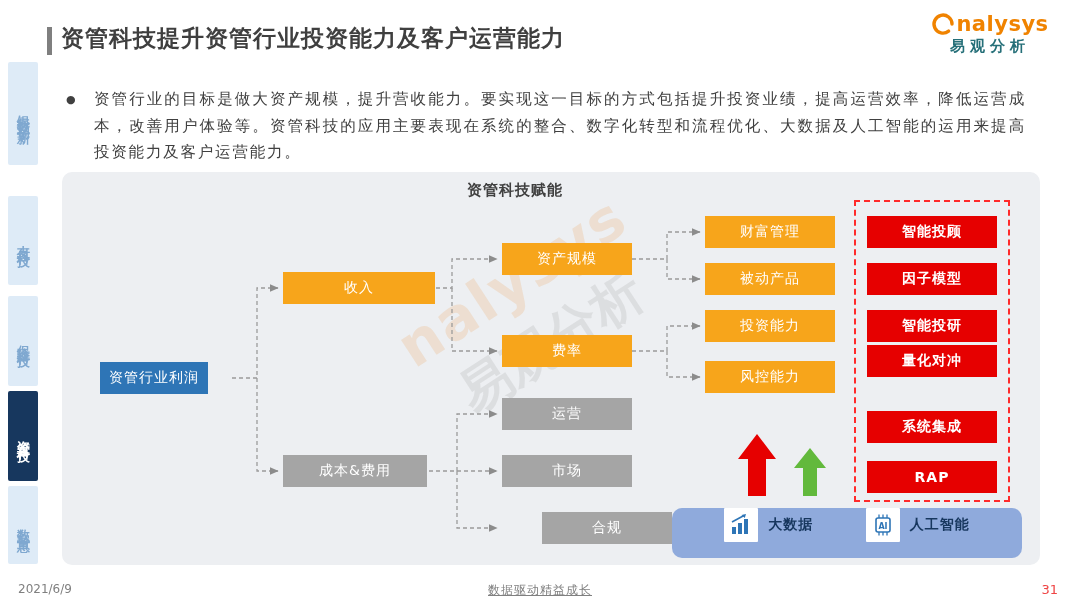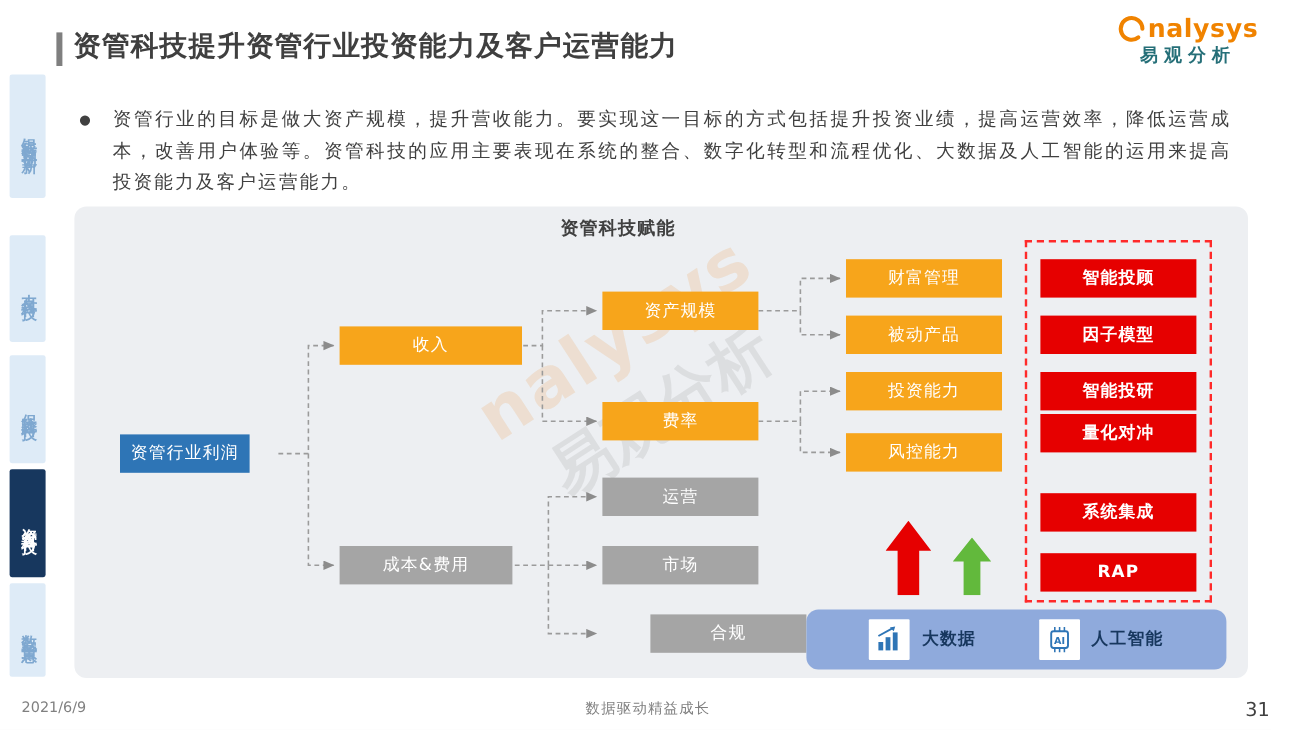--- a/index.html
+++ b/index.html
@@ -36,34 +36,34 @@
   .box.blue   { background:#2E75B6; }
   .box.orange { background:#F7A51B; }
   .box.gray   { background:#A5A5A5; }
   .box.red    { background:#E60000; font-weight:600; }
 
   .tech-frame { position:absolute; left:792px; top:28px; width:156px; height:302px; border:2px dashed #FF2A2A; }
 
   .up-arrow { position:absolute; }
 
   .legend-bar { position:absolute; left:610px; top:336px; width:350px; height:50px; background:#8FAADC;
-                border-radius:10px; display:flex; align-items:center; justify-content:space-evenly; }
+                border-radius:10px; display:flex; align-items:flex-start; justify-content:space-evenly; }
   .legend-item { display:flex; align-items:center; gap:10px; }
   .legend-tile { width:34px; height:34px; background:#ffffff; border-radius:1px; display:flex; align-items:center; justify-content:center; }
   .legend-label { color:#17375E; font-weight:700; font-size:14px; letter-spacing:1px; }
 
   .watermark { position:absolute; left:240px; top:70px; width:460px; transform:rotate(-33deg); transform-origin:center;
                pointer-events:none; text-align:center; }
   .wm-brand { display:block; font-size:58px; font-weight:700; color:rgba(237,139,35,0.16); letter-spacing:2px; }
   .wm-cn { display:block; font-size:52px; font-weight:700; color:rgba(120,120,120,0.14); margin-top:4px; }
 
   
   .footer-date { position:absolute; left:18px; top:582px; font-size:12px; color:#808080; }
-  .footer-slogan { position:absolute; left:0; top:582px; width:100%; text-align:center; font-size:12px; color:#808080; letter-spacing:1px; }
-  .footer-page { position:absolute; right:22px; top:582px; font-size:16px; color:#404040; }
+  .footer-slogan { position:absolute; left:0; top:582px; width:100%; text-align:center; font-size:12px; color:#808080; letter-spacing:1px;text-decoration:underline; }
+  .footer-page { position:absolute; right:22px; top:582px; font-size:13px; color:#ef4444; }
 </style>
 </head>
 <body>
 
 <div class="slide">
 
   <div class="accent-bar"></div>
   <h1 class="page-title">资管科技提升资管行业投资能力及客户运营能力</h1>
 
   <div class="logo">

